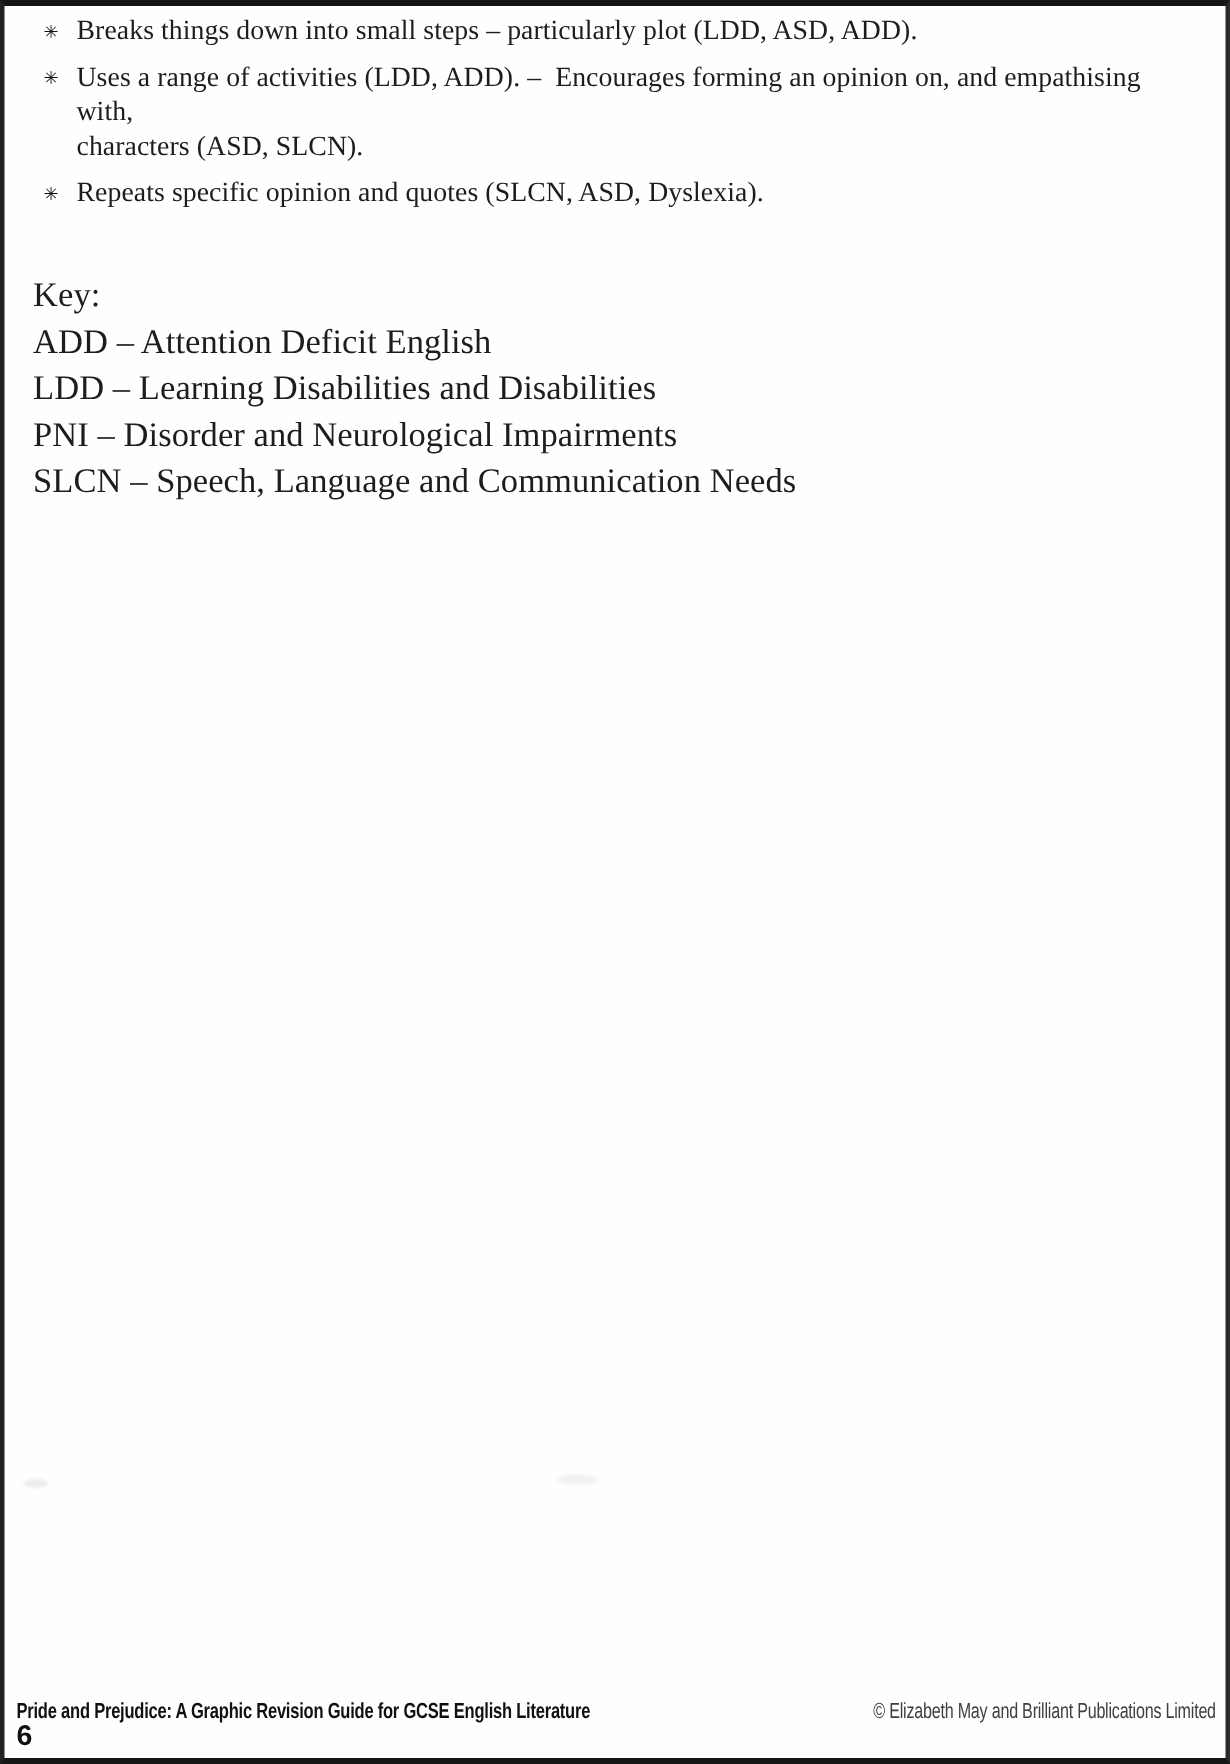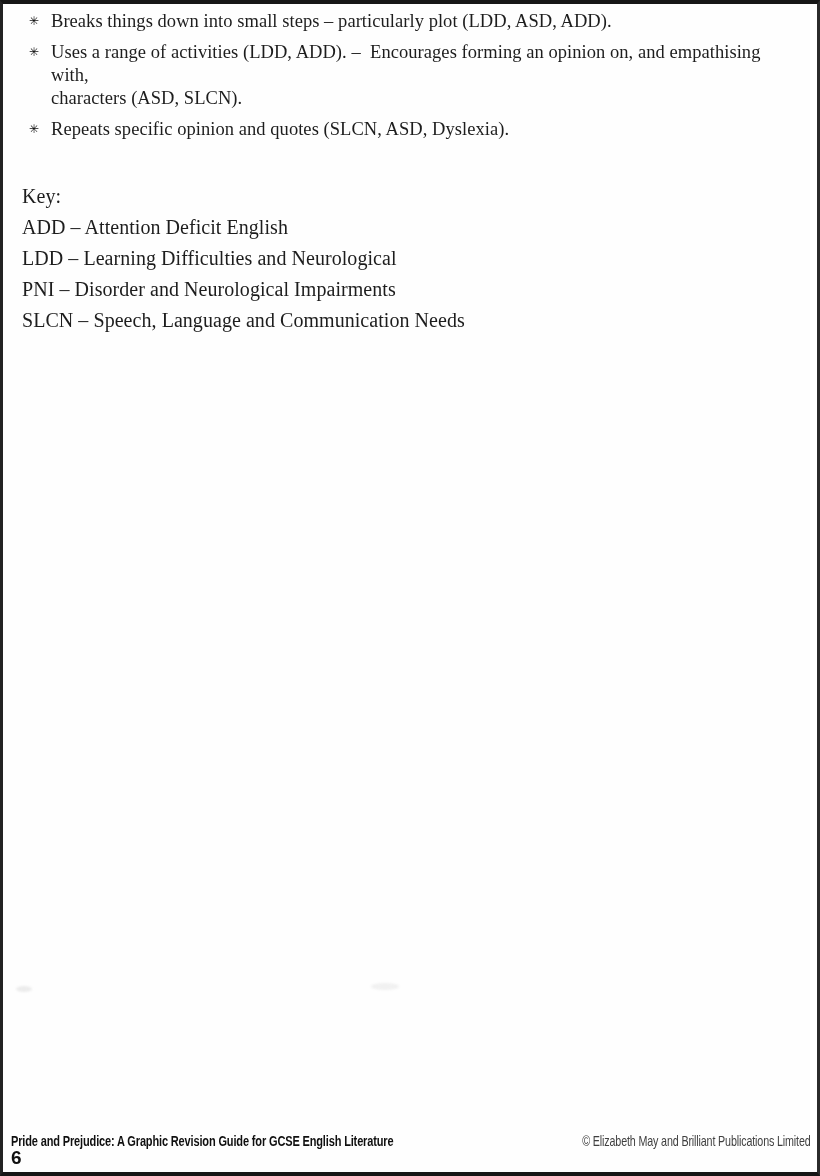--- a/index.html
+++ b/index.html
@@ -47,21 +47,21 @@
     white-space: pre-wrap;
   }
 
   
   .key-section {
     margin-top: 40px;
     padding-left: 19px;
   }
   .key-section p {
     margin: 0;
-    font-size: 20px;
+    font-size: 23px;
     line-height: 31px;
     letter-spacing: 0.05px;
   }
 
   
   .artifact {
     position: absolute;
     background: rgba(110, 110, 110, 0.12);
     border-radius: 50%;
     filter: blur(1px);
@@ -123,21 +123,21 @@
     </li>
     <li>
       <span class="bullet-marker">✳</span>
       <span class="bullet-text">Repeats specific opinion and quotes (SLCN, ASD, Dyslexia).</span>
     </li>
   </ul>
 
   <div class="key-section">
     <p>Key:</p>
     <p>ADD – Attention Deficit English</p>
-    <p>LDD – Learning Difficulties and Neurological</p>
+    <p>LDD – Learning Disabilities and Disabilities</p>
     <p>PNI – Disorder and Neurological Impairments</p>
     <p>SLCN – Speech, Language and Communication Needs</p>
   </div>
 
   <div class="artifact artifact-a"></div>
   <div class="artifact artifact-b"></div>
 
   <div class="footer-title">Pride and Prejudice: A Graphic Revision Guide for GCSE English Literature</div>
   <div class="footer-page-number">6</div>
   <div class="footer-copyright">© Elizabeth May and Brilliant Publications Limited</div>

